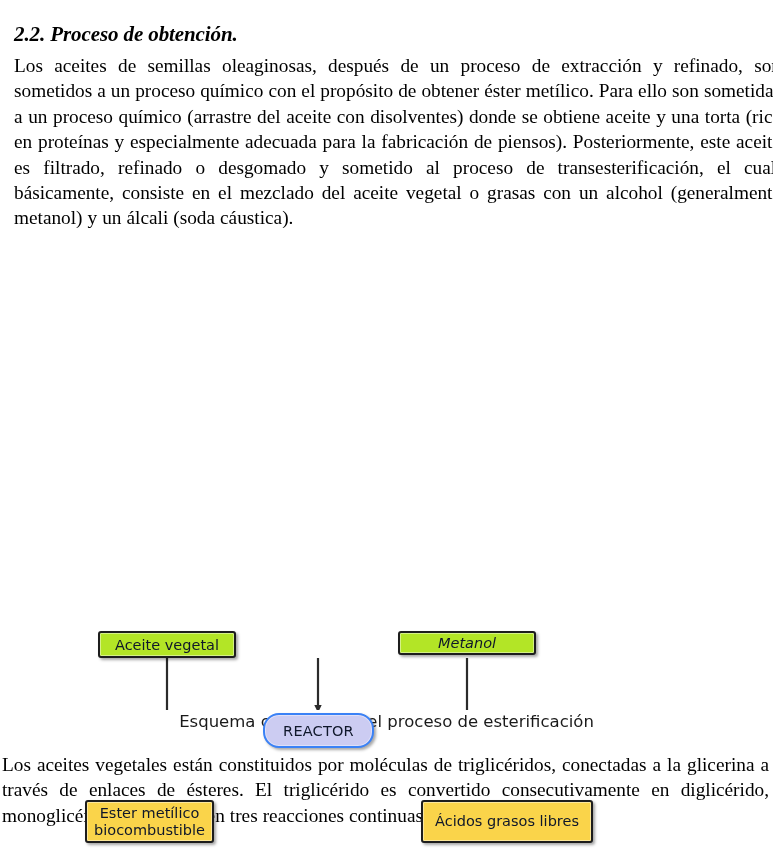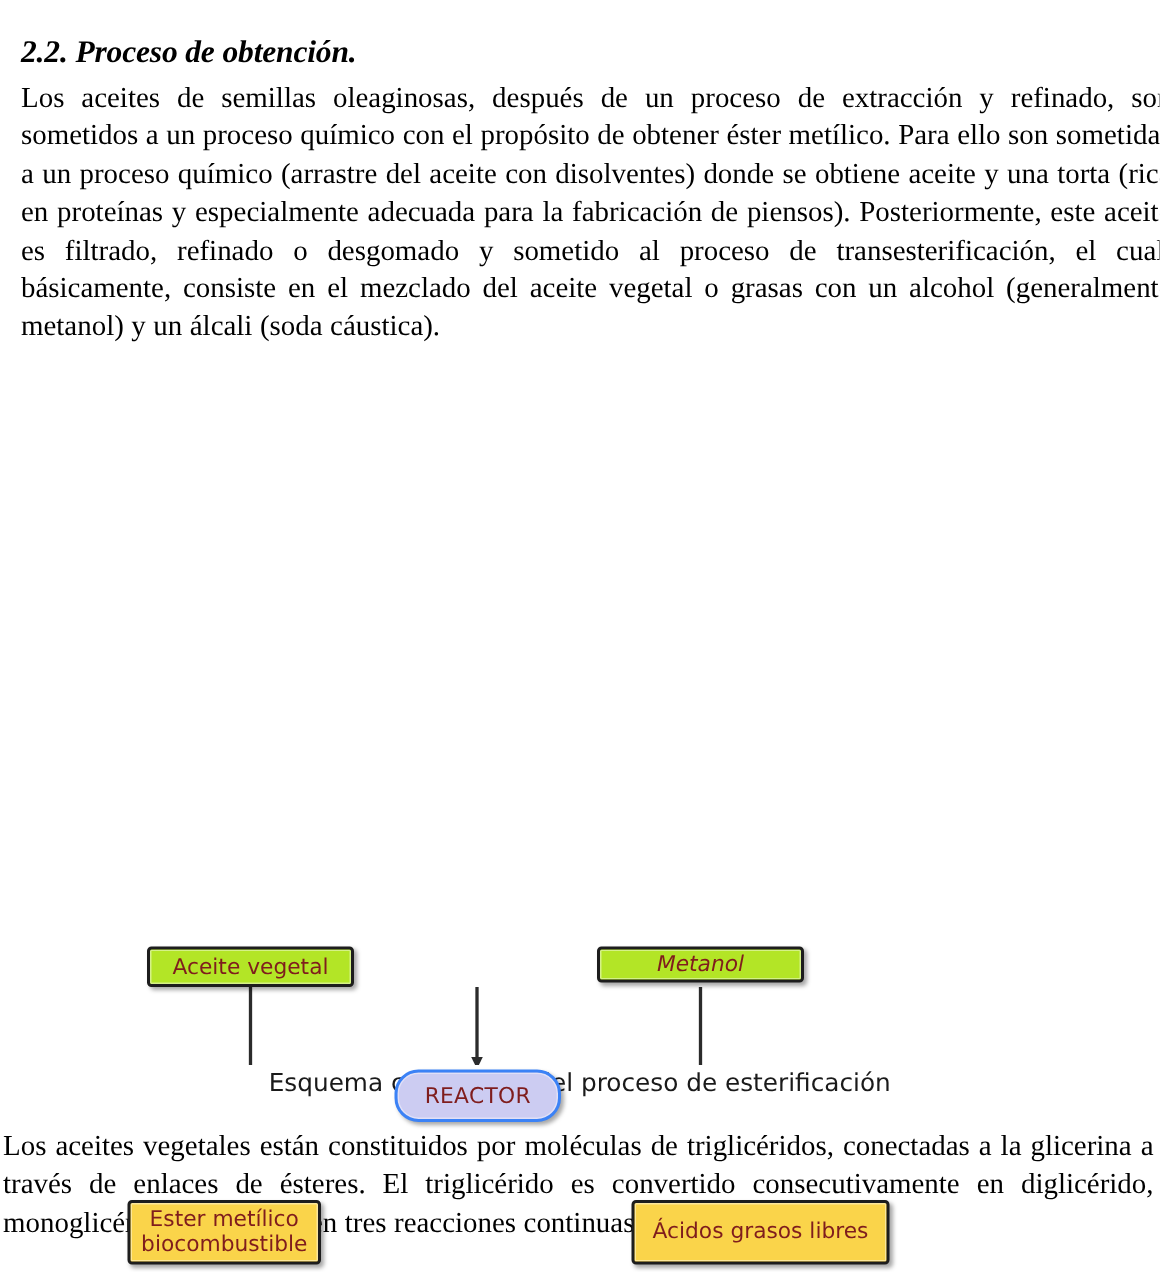--- a/index.html
+++ b/index.html
@@ -64,21 +64,21 @@
   }
 
   .node {
     position: absolute;
     box-sizing: border-box;
     display: flex;
     align-items: center;
     justify-content: center;
     text-align: center;
     font-family: "DejaVu Sans", "Liberation Sans", sans-serif;
-    color: #7f1d1d;
+    color: #0f172a;
     z-index: 3;
     white-space: pre-line;
   }
 
   
   .node.green {
     background: #b3e526;
     border: 2px solid #1d1d1d;
     border-radius: 3px;
     box-shadow: 2px 2px 3px rgba(0,0,0,0.35),

